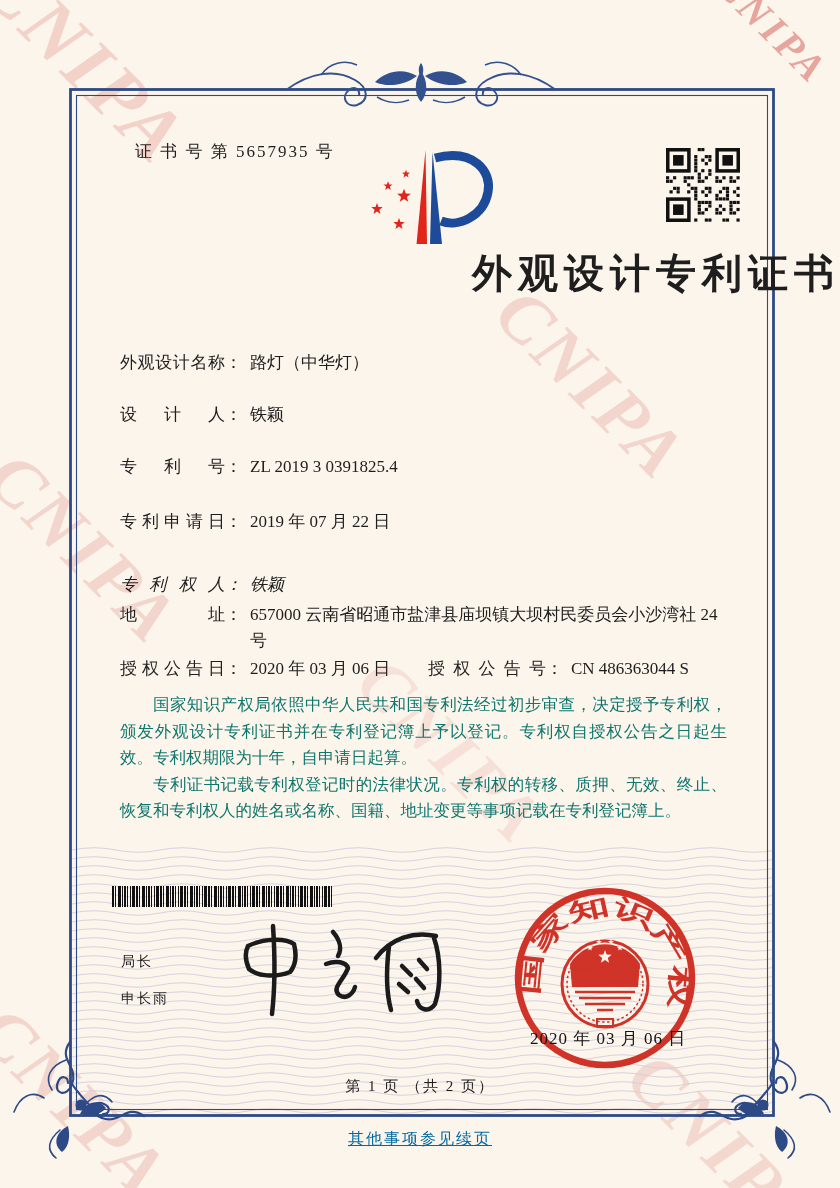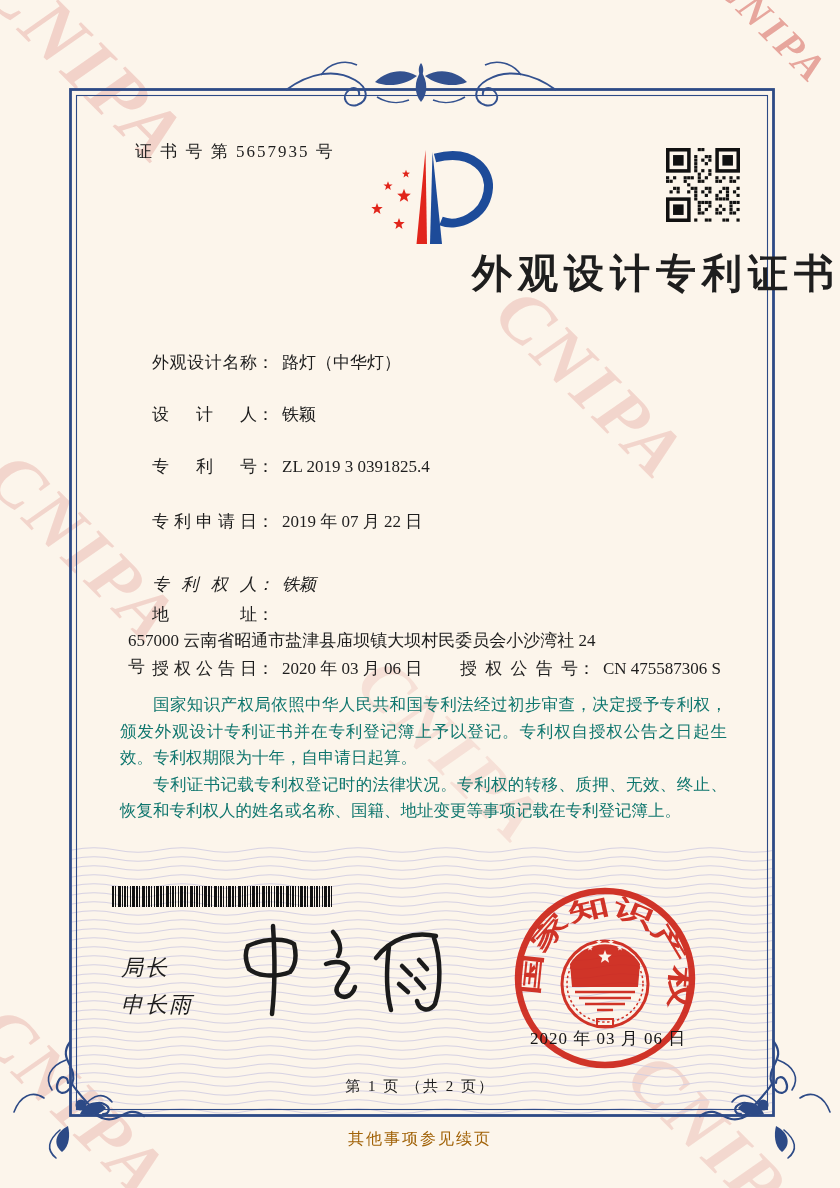--- a/index.html
+++ b/index.html
@@ -22,39 +22,39 @@
   .wm7{left:606px; top:1112px;font-size:72px; opacity:.45;}
   .overlay{position:absolute; left:0; top:0; pointer-events:none;}
   .cert-no{position:absolute; left:135px; top:140px; font-size:17px; letter-spacing:2px;}
   .logo{position:absolute; left:338px; top:134px;}
   .qr{position:absolute; left:666px; top:148px;}
   .title{position:absolute; left:0; top:246px; width:100%; text-align:right;
          font-size:40px; font-weight:bold; letter-spacing:6px;}
   .frow{position:absolute; left:120px; width:624px; font-size:17px; line-height:26px;}
   .r-name{top:350px;} .r-designer{top:402px;} .r-patno{top:454px;}
   .r-filing{top:509px;} .r-patentee{top:572px;font-style:italic;} .r-address{top:602px;} .r-grant{top:656px;}
-  .flabel{display:inline-block; width:105px; text-align:justify; text-align-last:justify; vertical-align:top;margin-left:32px;}
+  .flabel{display:inline-block; width:105px; text-align:justify; text-align-last:justify; vertical-align:top;}
   .fvalue{margin-left:8px;}
   .addr .fvalue{display:inline-block; width:472px; vertical-align:top;}
   .grant2{position:absolute; left:308px; top:0; white-space:nowrap;}
   .grant2 .flabel{width:118px;}
   .body-text{position:absolute; left:120px; top:692px; width:607px; font-size:16.5px;
              line-height:26.5px; text-align:justify; color:#0f766e;}
   .body-text p{margin:0; text-indent:2em;}
   .barcode{position:absolute; left:112px; top:886px;}
-  .signer{position:absolute; left:121px; font-size:22px; letter-spacing:2px;font-style:italic;}
+  .signer{position:absolute; left:121px; font-size:14px; letter-spacing:2px;}
   .signer-title{top:953px;} .signer-name{top:990px;}
   .signature{position:absolute; left:228px; top:916px;}
   .seal{position:absolute; left:509px; top:882px;}
   .seal-date{position:absolute; left:512px; top:1027px; width:192px; text-align:center;
              font-size:17px; letter-spacing:1px; color:#151515;}
   .page-footer{position:absolute; left:0; top:1077px; width:100%; text-align:center;
                font-size:15px; letter-spacing:2px;}
   .cont-note{position:absolute; left:0; top:1129px; width:100%; text-align:center;
-             font-size:16px; letter-spacing:2px; color:#a16207;}
+             font-size:16px; letter-spacing:2px; color:#0369a1;text-decoration:underline;}
 </style>
 </head>
 <body>
 
 <div class="page">
 
   <div class="wm wm1">CNIPA</div>
   <div class="wm wm2">CNIPA</div>
   <div class="wm wm3">CNIPA</div>
   <div class="wm wm4">CNIPA</div>
@@ -268,21 +268,21 @@
     <span class="flabel">专利权人</span><span>：</span><span class="fvalue">铁颖</span>
   </div>
   <div class="frow r-address addr">
     <span class="flabel">地址</span><span>：</span><span class="fvalue">657000 云南省昭通市盐津县庙坝镇大坝村民委员会小沙湾社 24 号</span>
   </div>
   <div class="frow r-grant">
     <span>
       <span class="flabel">授权公告日</span><span>：</span><span class="fvalue">2020 年 03 月 06 日</span>
     </span>
     <span class="grant2">
-      <span class="flabel">授权公告号</span><span>：</span><span class="fvalue">CN 475587306 S</span>
+      <span class="flabel">授权公告号</span><span>：</span><span class="fvalue">CN 486363044 S</span>
     </span>
   </div>
 
   <div class="body-text">
     <p>国家知识产权局依照中华人民共和国专利法经过初步审查，决定授予专利权，颁发外观设计专利证书并在专利登记簿上予以登记。专利权自授权公告之日起生效。专利权期限为十年，自申请日起算。</p>
     <p>专利证书记载专利权登记时的法律状况。专利权的转移、质押、无效、终止、恢复和专利权人的姓名或名称、国籍、地址变更等事项记载在专利登记簿上。</p>
   </div>
 
   <svg id="barcode" class="barcode" width="226" height="21">
       <rect x="0" y="0" width="2" height="21" fill="#111"></rect>

